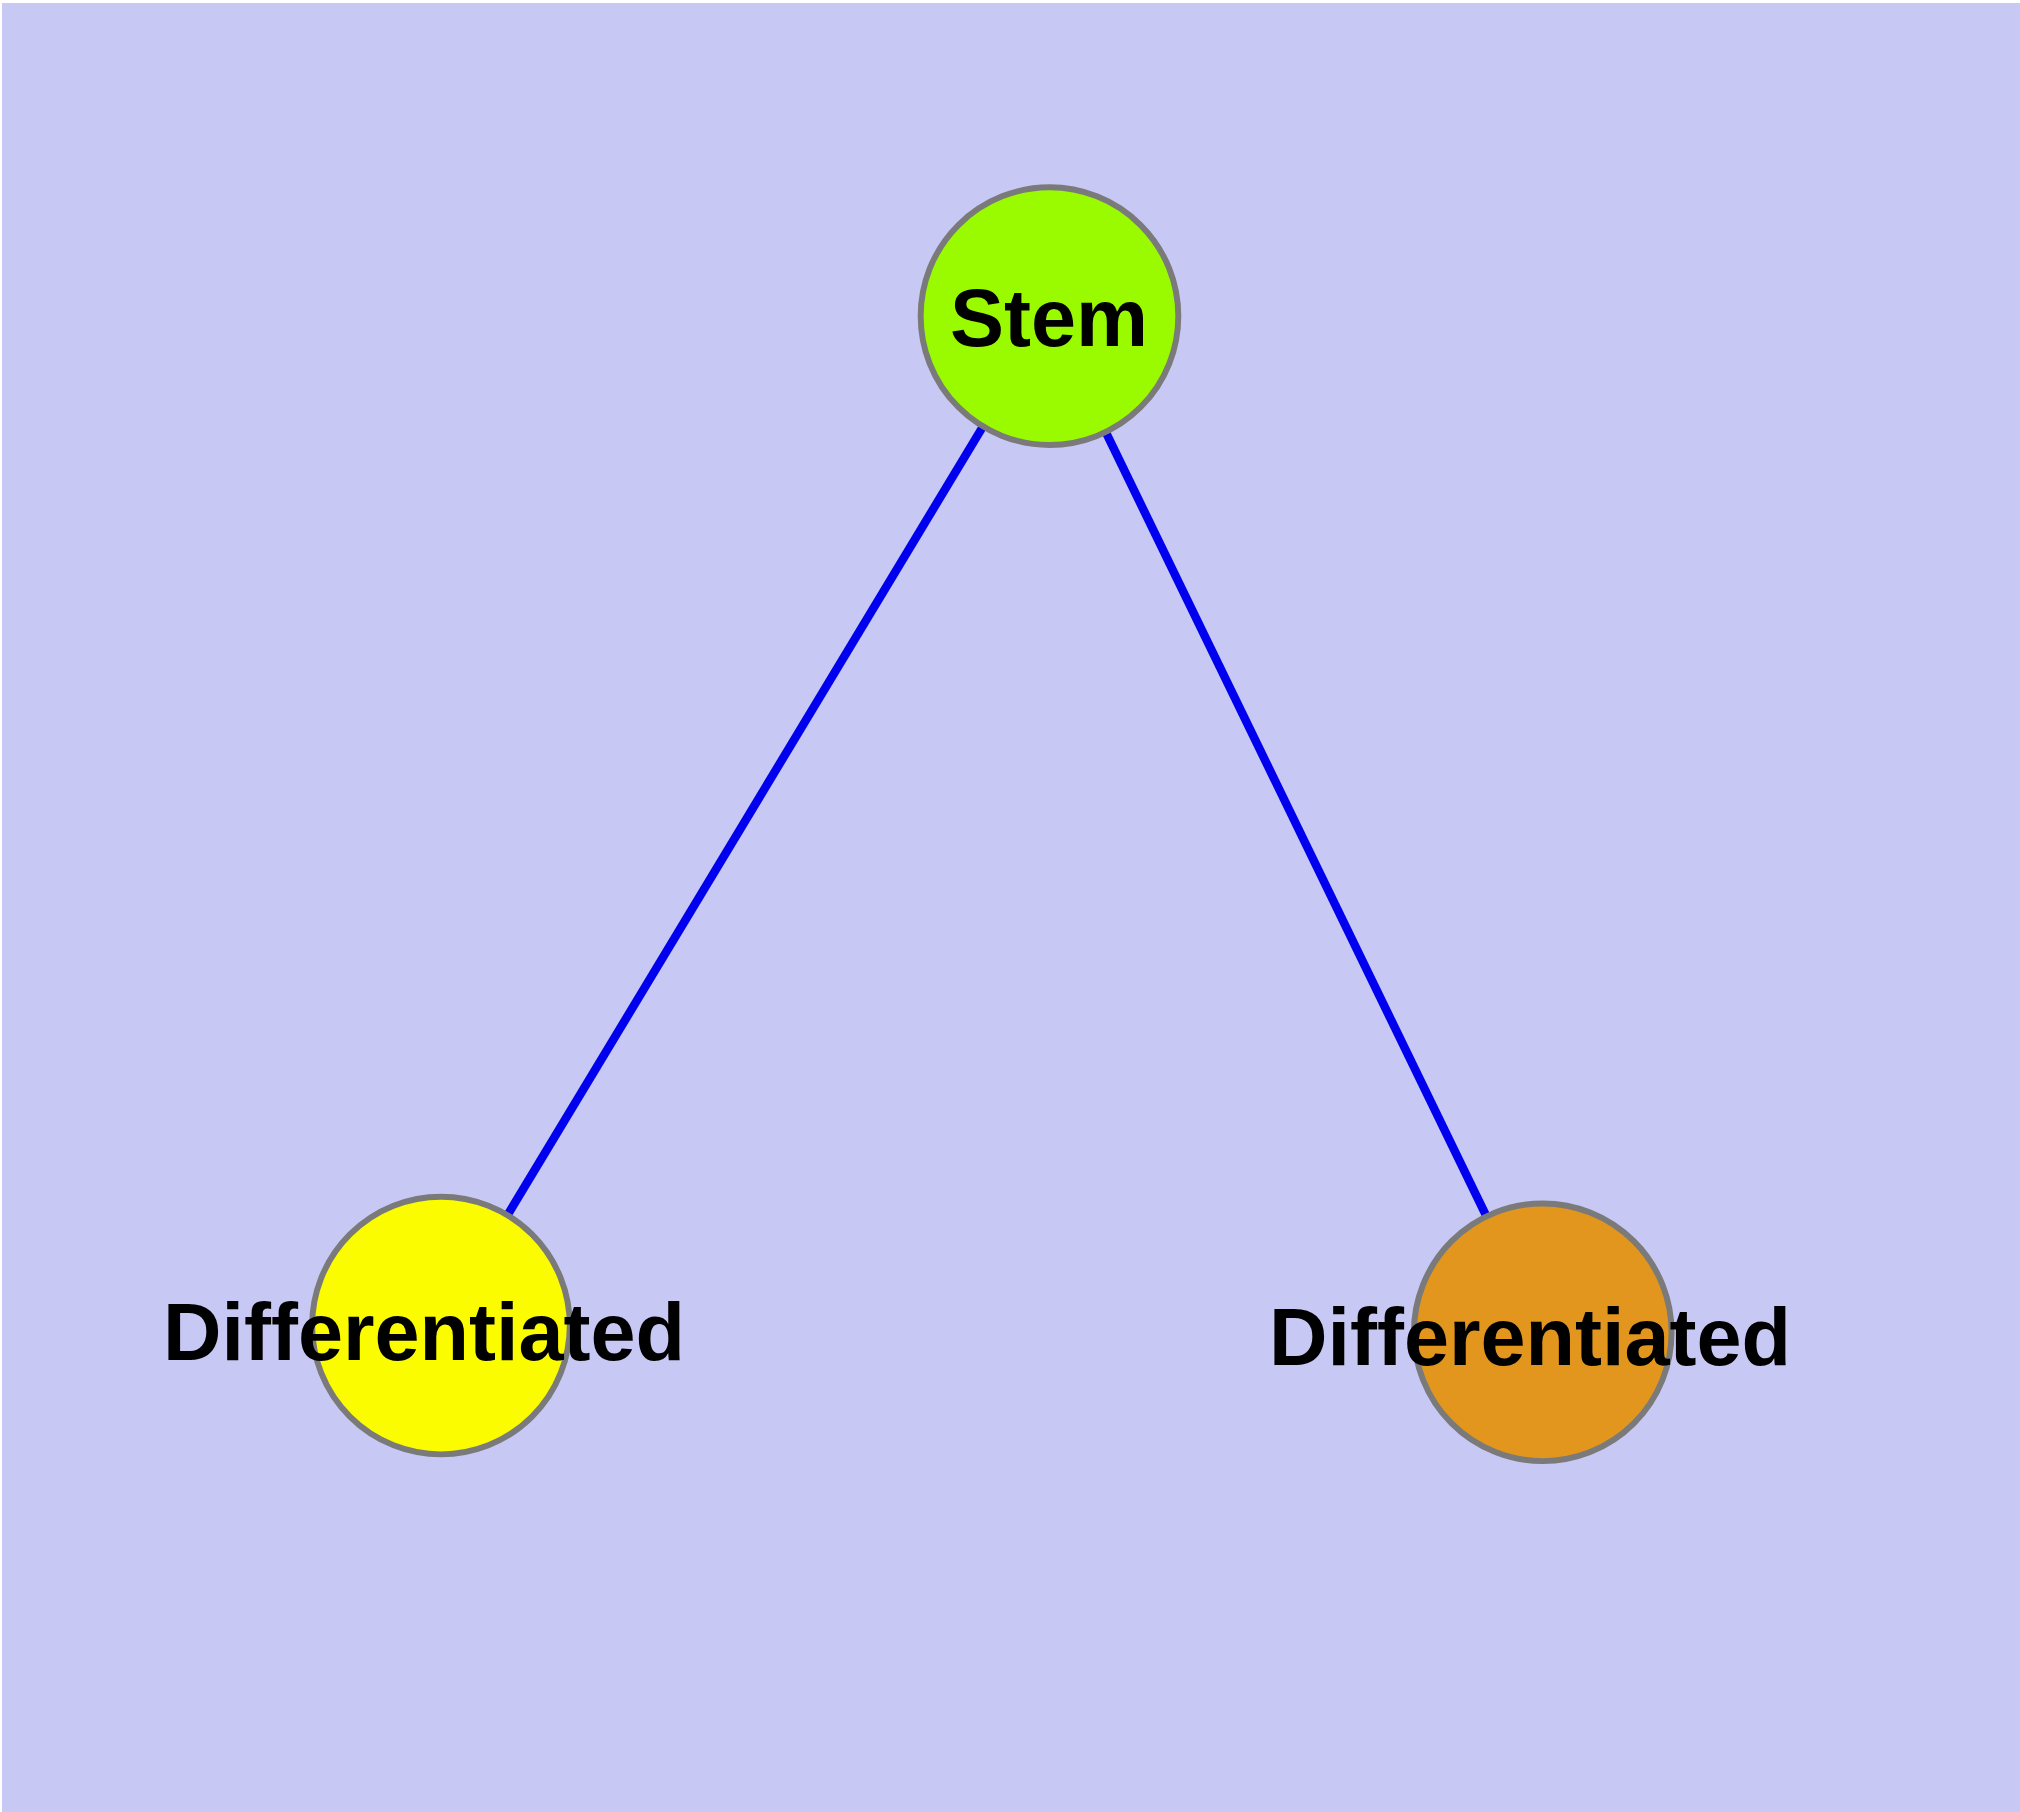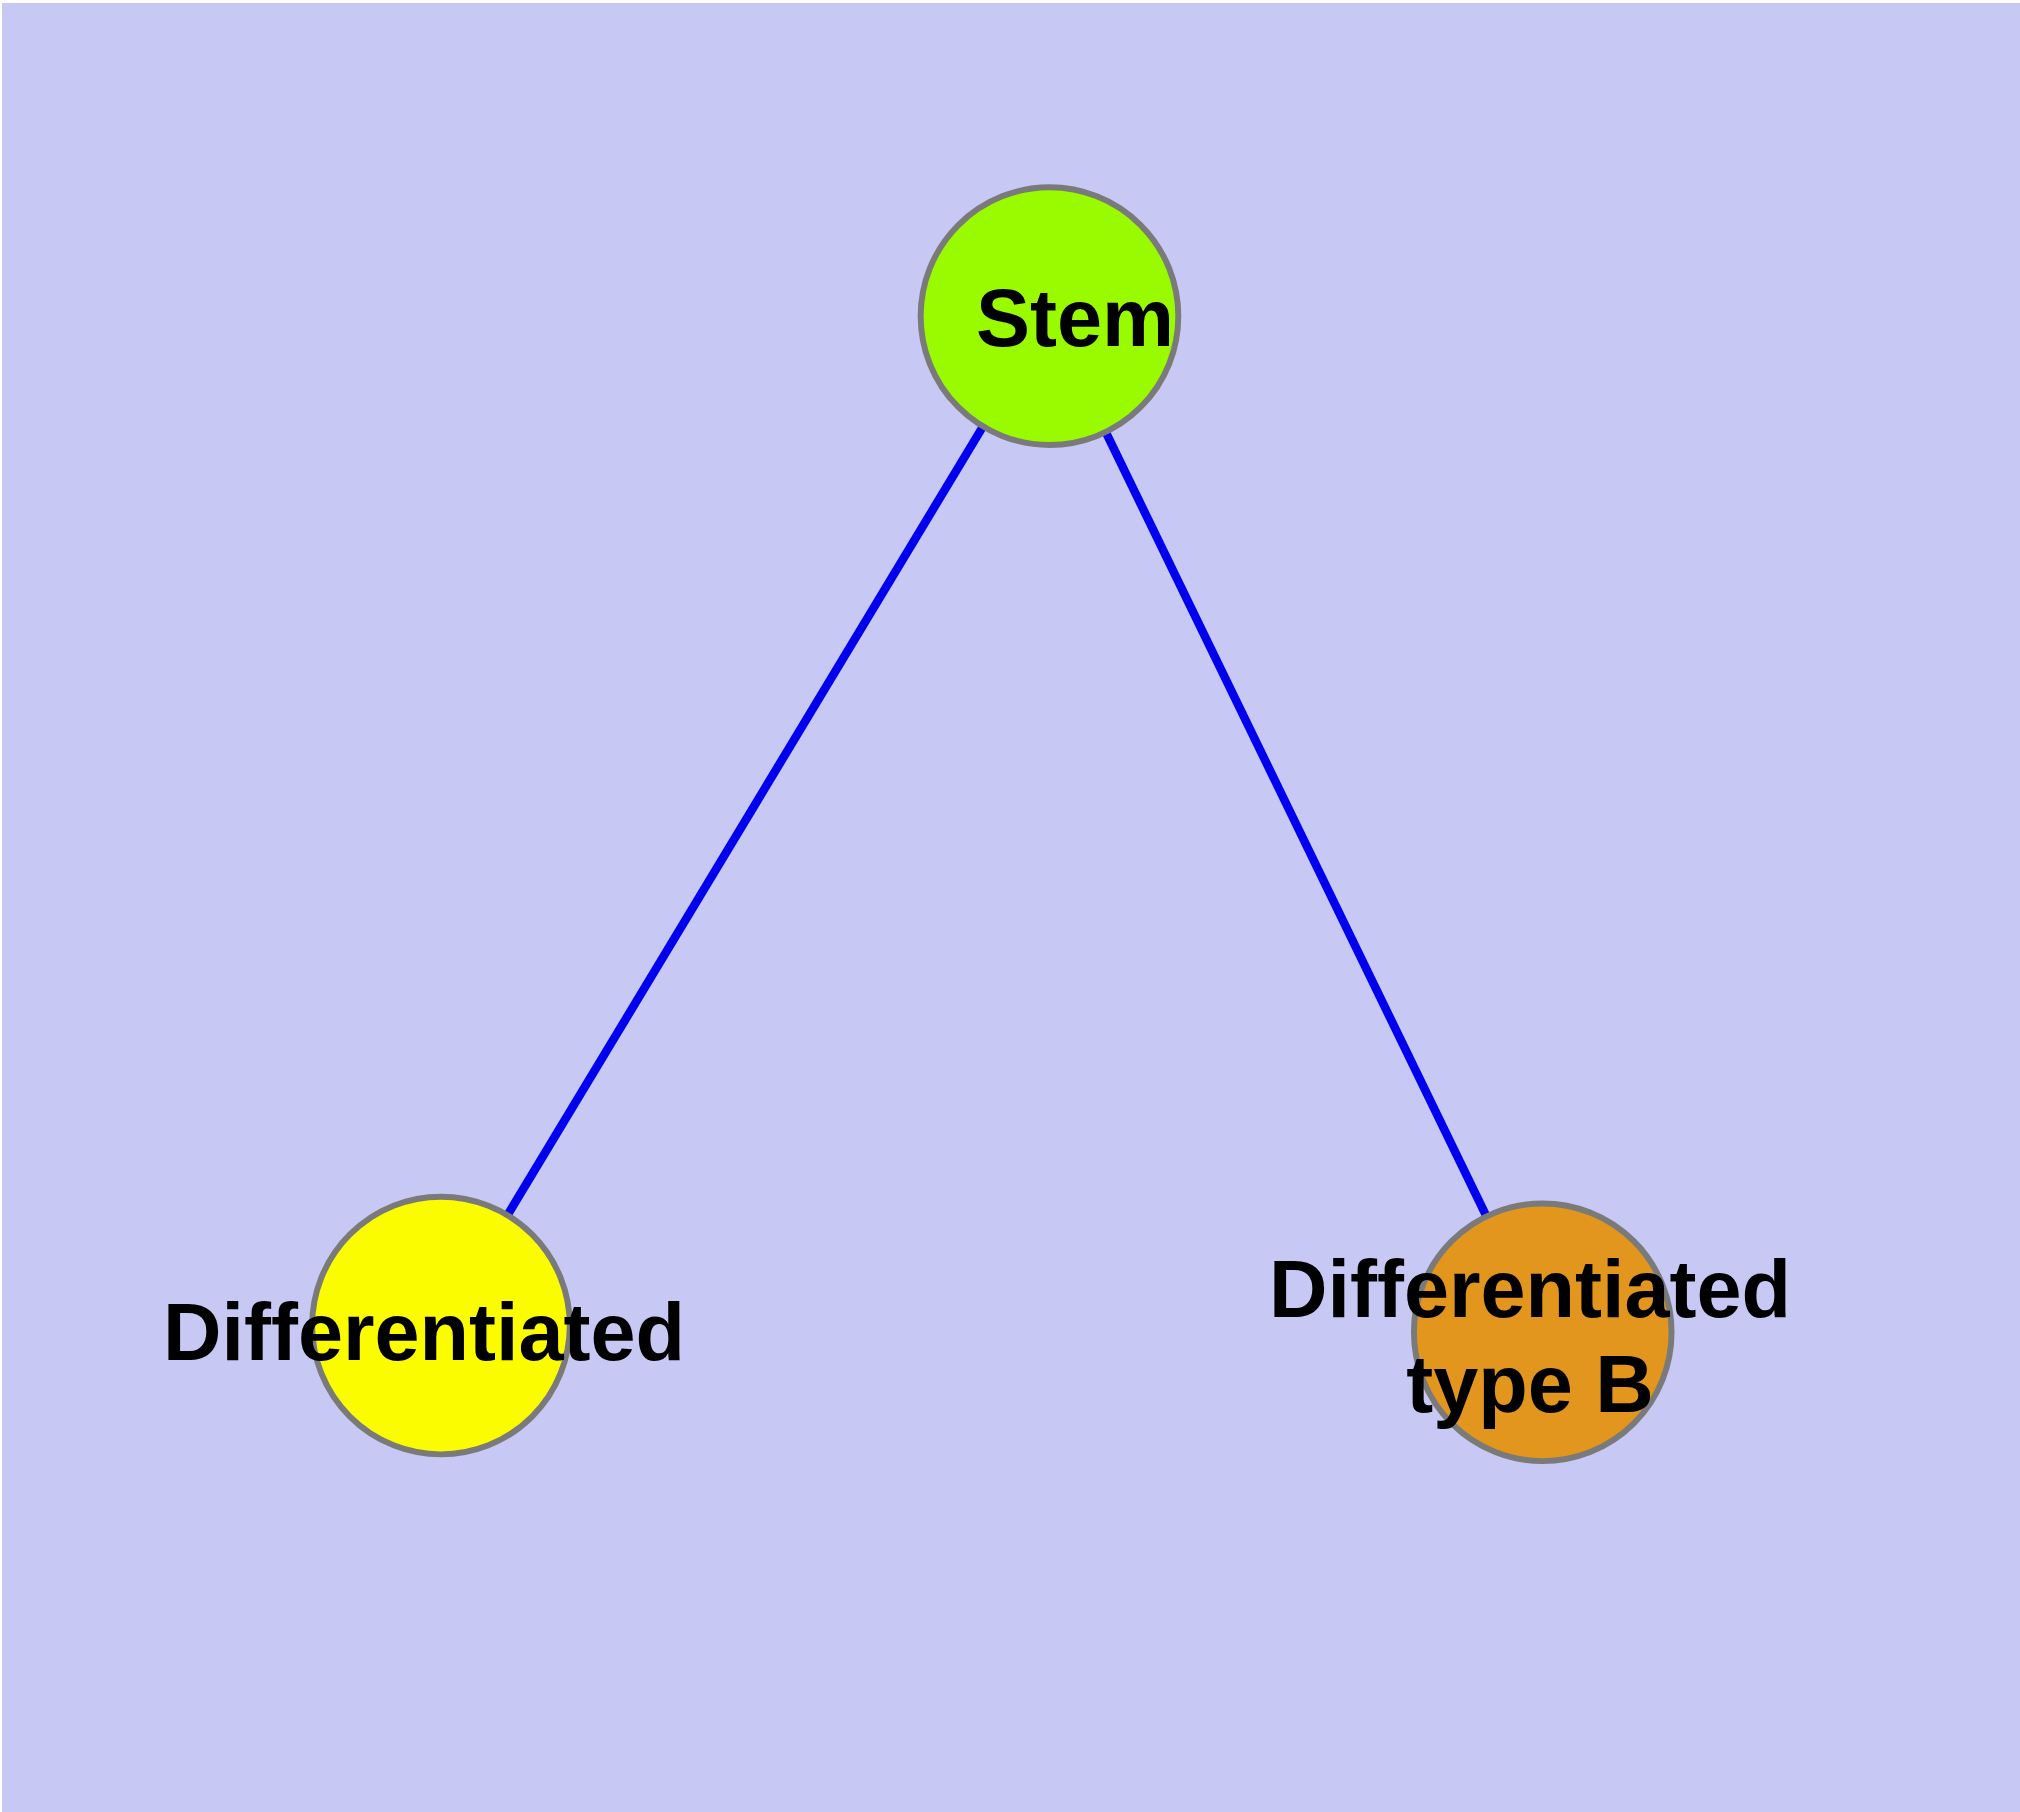--- a/index.html
+++ b/index.html
@@ -49,23 +49,22 @@
 <svg class="graph-canvas" viewBox="0 0 2384 2138">
 
   <line stroke-width="10" x1="1238" y1="373" x2="520" y2="1564" stroke="#0000EE"></line>
   <line stroke-width="10" x1="1238" y1="373" x2="1820" y2="1572" stroke="#0000EE"></line>
 
   <circle cx="1238" cy="373" r="152" stroke-width="7" stroke="#7A7A7A" fill="#9AFB00"></circle>
   <circle cx="520" cy="1564" r="152" stroke-width="7" stroke="#7A7A7A" fill="#FCFC00"></circle>
   <circle cx="1820" cy="1572" r="152" stroke-width="7" stroke="#7A7A7A" fill="#E2961E"></circle>
 </svg>
 
-<div class="node-label" style="left:1049px; top:318px;margin-left:26px;">Stem</div>
+<div class="node-label" style="left:1049px; top:318px;">Stem</div>
 
 <div class="node-label" style="left:424px; top:1332px;">
   <span class="line">Differentiated</span>
 </div>
 
 <div class="node-label" style="left:1530px; top:1337px;">
   <span class="line">Differentiated</span>
-  <span class="line">type B</span>
 </div>
 
 
 </body></html>

